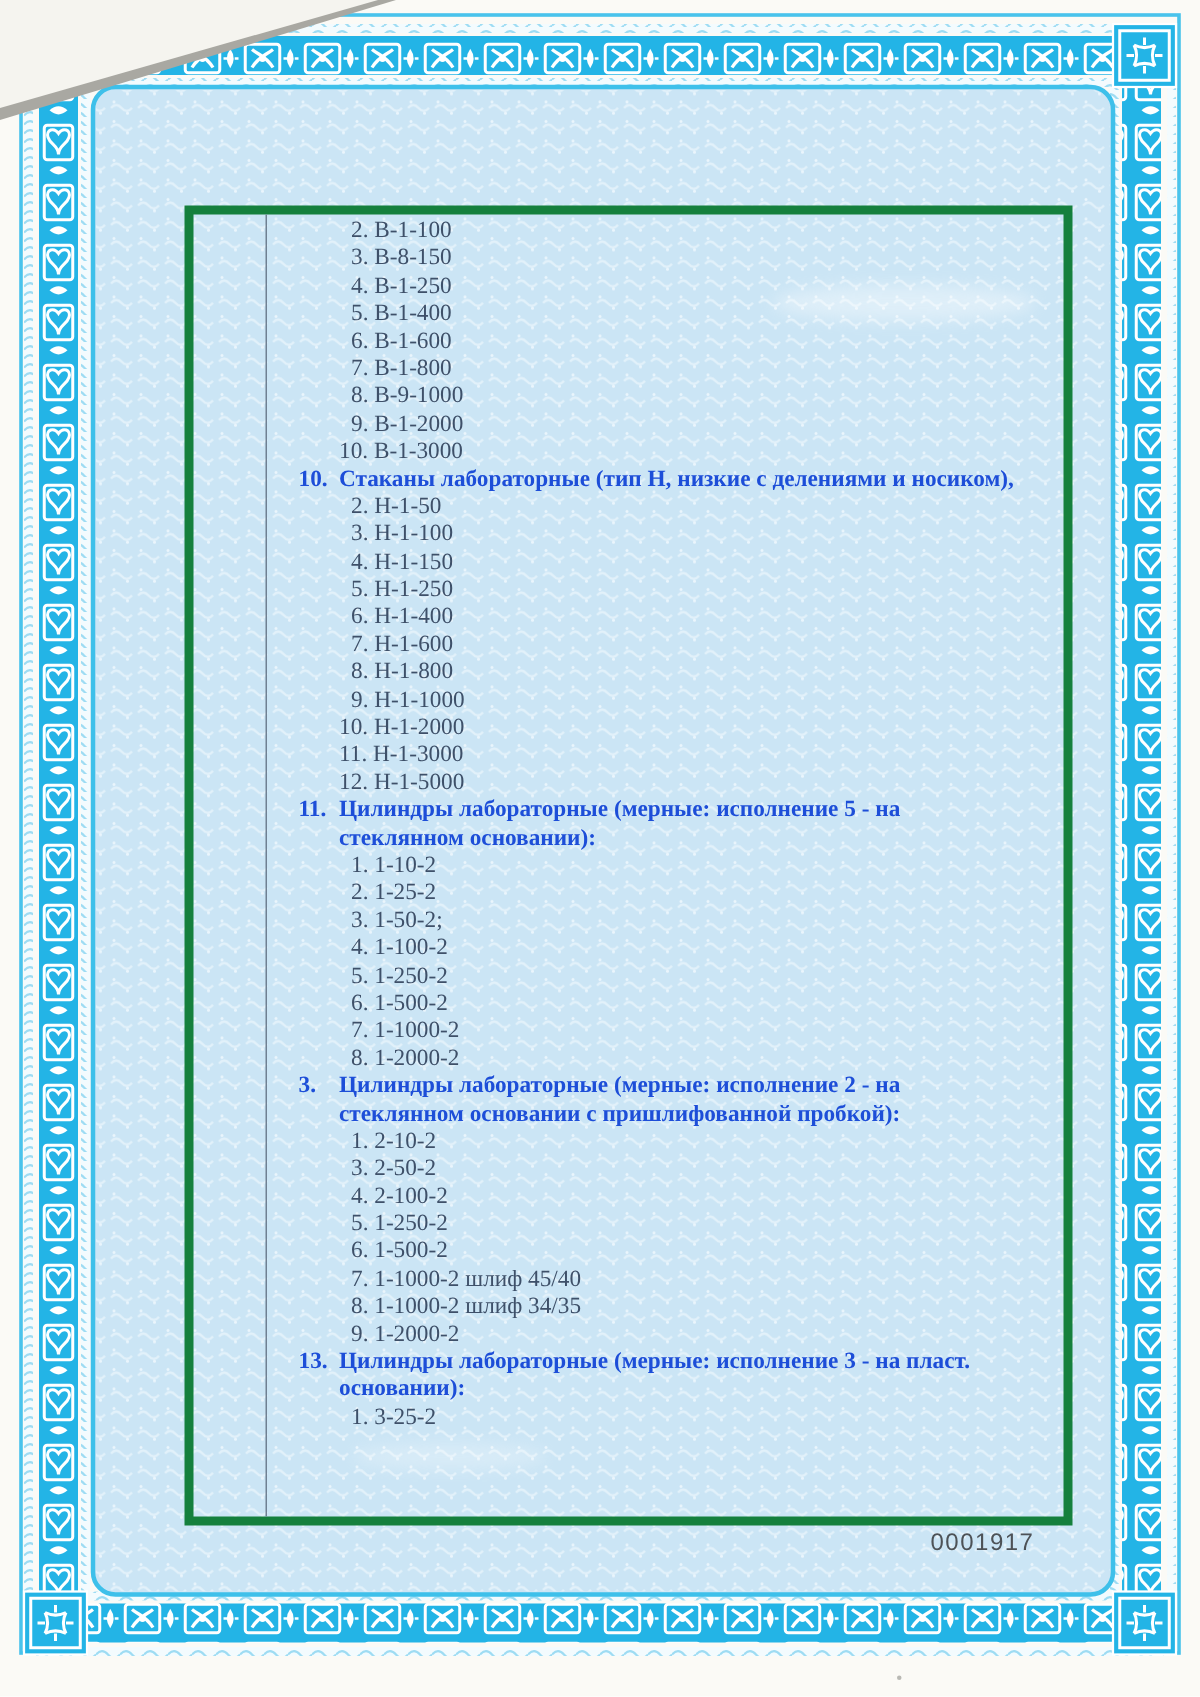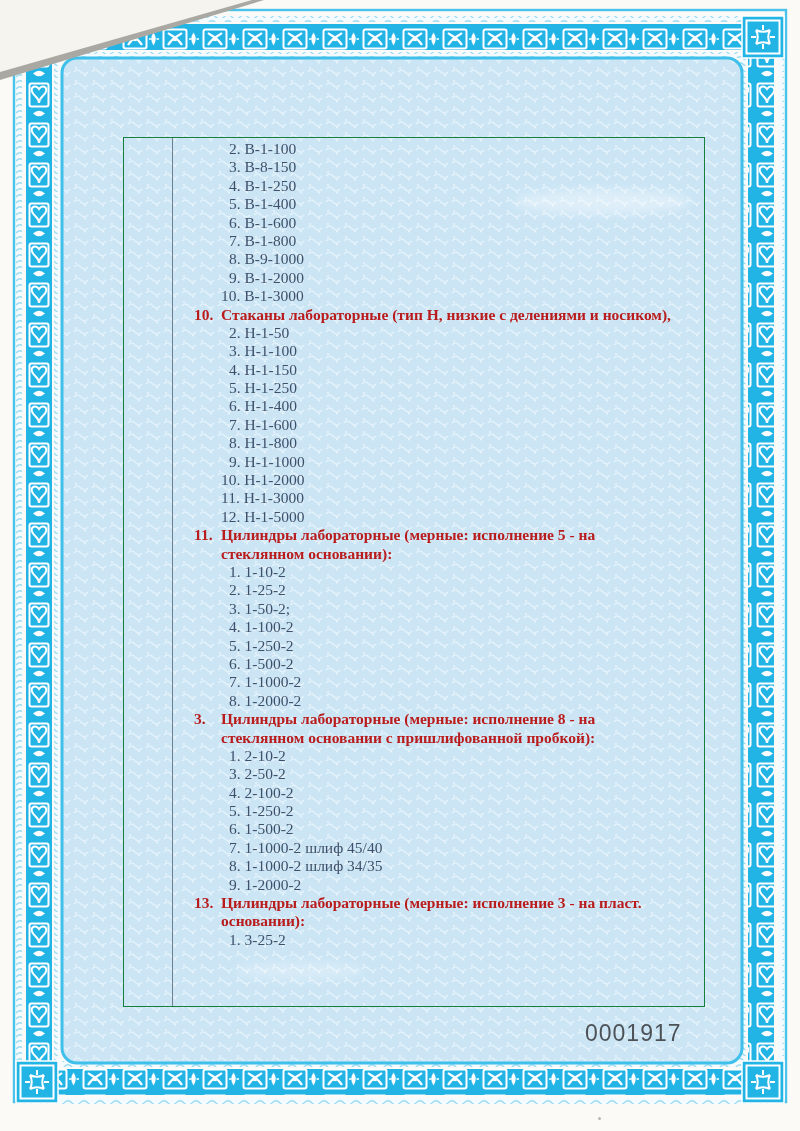--- a/index.html
+++ b/index.html
@@ -6,32 +6,32 @@
   #page{position:relative;width:800px;height:1131px;background:#fbfaf6;overflow:hidden;
         font-family:"Liberation Serif", serif;}
   .border-art{position:absolute;left:0;top:0;z-index:1;}
   .smear{position:absolute;z-index:2;background:#ffffff;opacity:.38;border-radius:50%;filter:blur(5px);}
   #fold-shadow{position:absolute;left:0;top:0;width:264px;height:80px;background:#a9a8a2;
         clip-path:polygon(0 0,100% 0,0 100%);z-index:3;}
   #fold{position:absolute;left:0;top:0;width:252px;height:72px;background:#f5f4ef;
         clip-path:polygon(0 0,100% 0,0 100%);z-index:4;}
   .speck{position:absolute;width:3px;height:3px;border-radius:50%;background:#b9b9b4;z-index:5;}
   #table{position:absolute;left:123px;top:137px;width:580px;height:868px;
-        border:1px solid #15803d;z-index:5;}
+        border:6px solid #15803d;z-index:5;}
   #col-rule{position:absolute;left:48px;top:0;height:100%;border-left:1px solid #6f8092;}
   #content{position:absolute;left:0;top:2px;right:0;}
   .line{height:18.4px;line-height:18.4px;font-size:15.5px;color:#3e5069;white-space:nowrap;}
   .item{padding-left:105px;}
   .item2{padding-left:97px;}
-  .sec,.sec-cont{font-weight:bold;color:#b91c1c;}
+  .sec,.sec-cont{font-weight:bold;color:#1d4ed8;}
   .sec{padding-left:70px;}
   .sec .num{display:inline-block;width:27px;}
   .sec-cont{padding-left:97px;}
-  #serial{position:absolute;left:585px;top:1020px;width:140px;
-        font-family:"Liberation Sans", sans-serif;font-size:23px;letter-spacing:1px;
+  #serial{position:absolute;left:585px;top:1020px;width:140px;text-align:center;
+        font-family:"Liberation Sans", sans-serif;font-size:16px;letter-spacing:1px;
         color:#4d5257;z-index:5;}
 </style>
 </head>
 <body>
 
 <div id="page">
 
   <svg class="border-art" width="800" height="1131" aria-hidden="true">
     <defs>
       <pattern id="ornH" width="40" height="26" patternUnits="userSpaceOnUse">
@@ -146,21 +146,21 @@
         <div class="line sec"><span class="num">11.</span><span>Цилиндры лабораторные (мерные: исполнение 5 - на</span></div>
         <div class="line sec-cont">стеклянном основании):</div>
         <div class="line item">1. 1-10-2</div>
         <div class="line item">2. 1-25-2</div>
         <div class="line item">3. 1-50-2;</div>
         <div class="line item">4. 1-100-2</div>
         <div class="line item">5. 1-250-2</div>
         <div class="line item">6. 1-500-2</div>
         <div class="line item">7. 1-1000-2</div>
         <div class="line item">8. 1-2000-2</div>
-        <div class="line sec"><span class="num">3.</span><span>Цилиндры лабораторные (мерные: исполнение 8 - на</span></div>
+        <div class="line sec"><span class="num">3.</span><span>Цилиндры лабораторные (мерные: исполнение 2 - на</span></div>
         <div class="line sec-cont">стеклянном основании с пришлифованной пробкой):</div>
         <div class="line item">1. 2-10-2</div>
         <div class="line item">3. 2-50-2</div>
         <div class="line item">4. 2-100-2</div>
         <div class="line item">5. 1-250-2</div>
         <div class="line item">6. 1-500-2</div>
         <div class="line item">7. 1-1000-2 шлиф 45/40</div>
         <div class="line item">8. 1-1000-2 шлиф 34/35</div>
         <div class="line item">9. 1-2000-2</div>
         <div class="line sec"><span class="num">13.</span><span>Цилиндры лабораторные (мерные: исполнение 3 - на пласт.</span></div>

